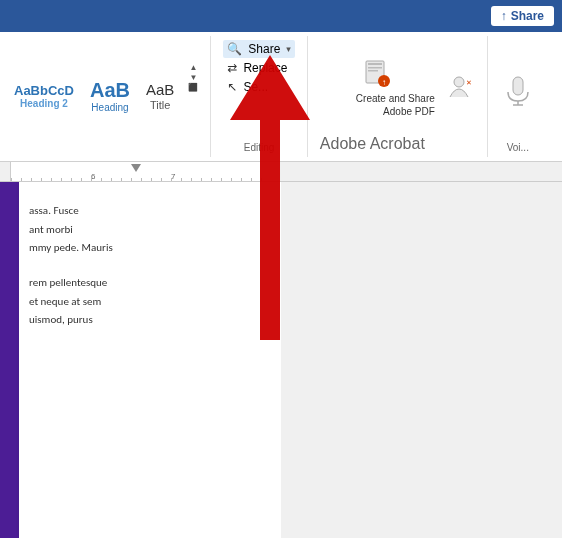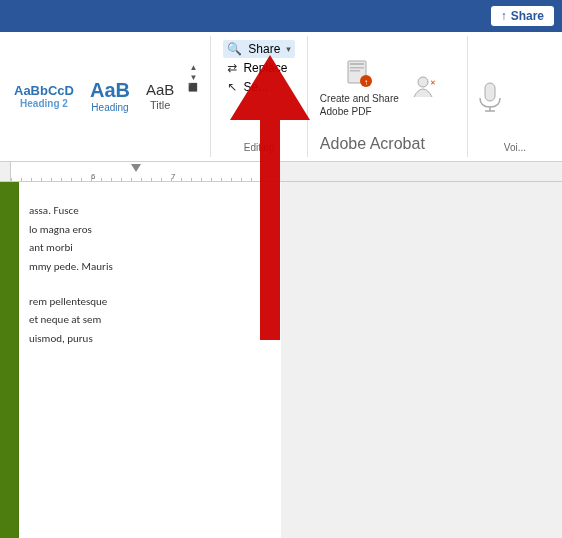--- a/index.html
+++ b/index.html
@@ -193,35 +193,36 @@
     .adobe-icon {
       width: 32px;
       height: 32px;
       display: flex;
       align-items: center;
       justify-content: center;
     }
 
     .adobe-label-row {
       font-size: 10px;
-      text-align: left;
+      text-align: right;
       line-height: 1.3;
+      margin-left: 36px;
     }
 
     .section-footer-label {
       font-size: 16px;
       color: #666;
       text-align: left;
       margin-top: auto;
     }
 
     
     .voice-section {
       display: flex;
-      flex-direction: row;
+      flex-direction: column;
       padding: 4px 8px;
       min-width: 60px;
     }
 
     .voice-label {
       font-size: 10px;
       color: #666;
       text-align: center;
       margin-top: auto;
     }
@@ -243,21 +244,21 @@
       align-items: center;
       width: 100%;
       height: 100%;
       position: relative;
     }
 
     
     .main-content {
       display: flex;
       height: calc(538px - 32px - 130px - 20px);
-      background: #4d7c0f;
+      background: #4c1d95;
     }
 
     
     .document-area {
       flex: 1;
       padding: 0;
       display: flex;
       justify-content: flex-end;
       overflow: hidden;
     }
@@ -413,21 +414,20 @@
     </div>
     <div style="flex:1; height:100%; background:#f0f0f0;"></div>
   </div>
 </div>
 
 <div class="main-content">
   <div class="document-area">
     <div class="page">
       <div class="page-text">
         <div>assa. Fusce</div>
-        <div>lo magna eros</div>
         <div>ant morbi</div>
         <div>mmy pede. Mauris</div>
         <div class="page-gap"></div>
         <div>rem pellentesque</div>
         <div>et neque at sem</div>
         <div>uismod, purus</div>
       </div>
     </div>
   </div>
   <div class="gray-area">

